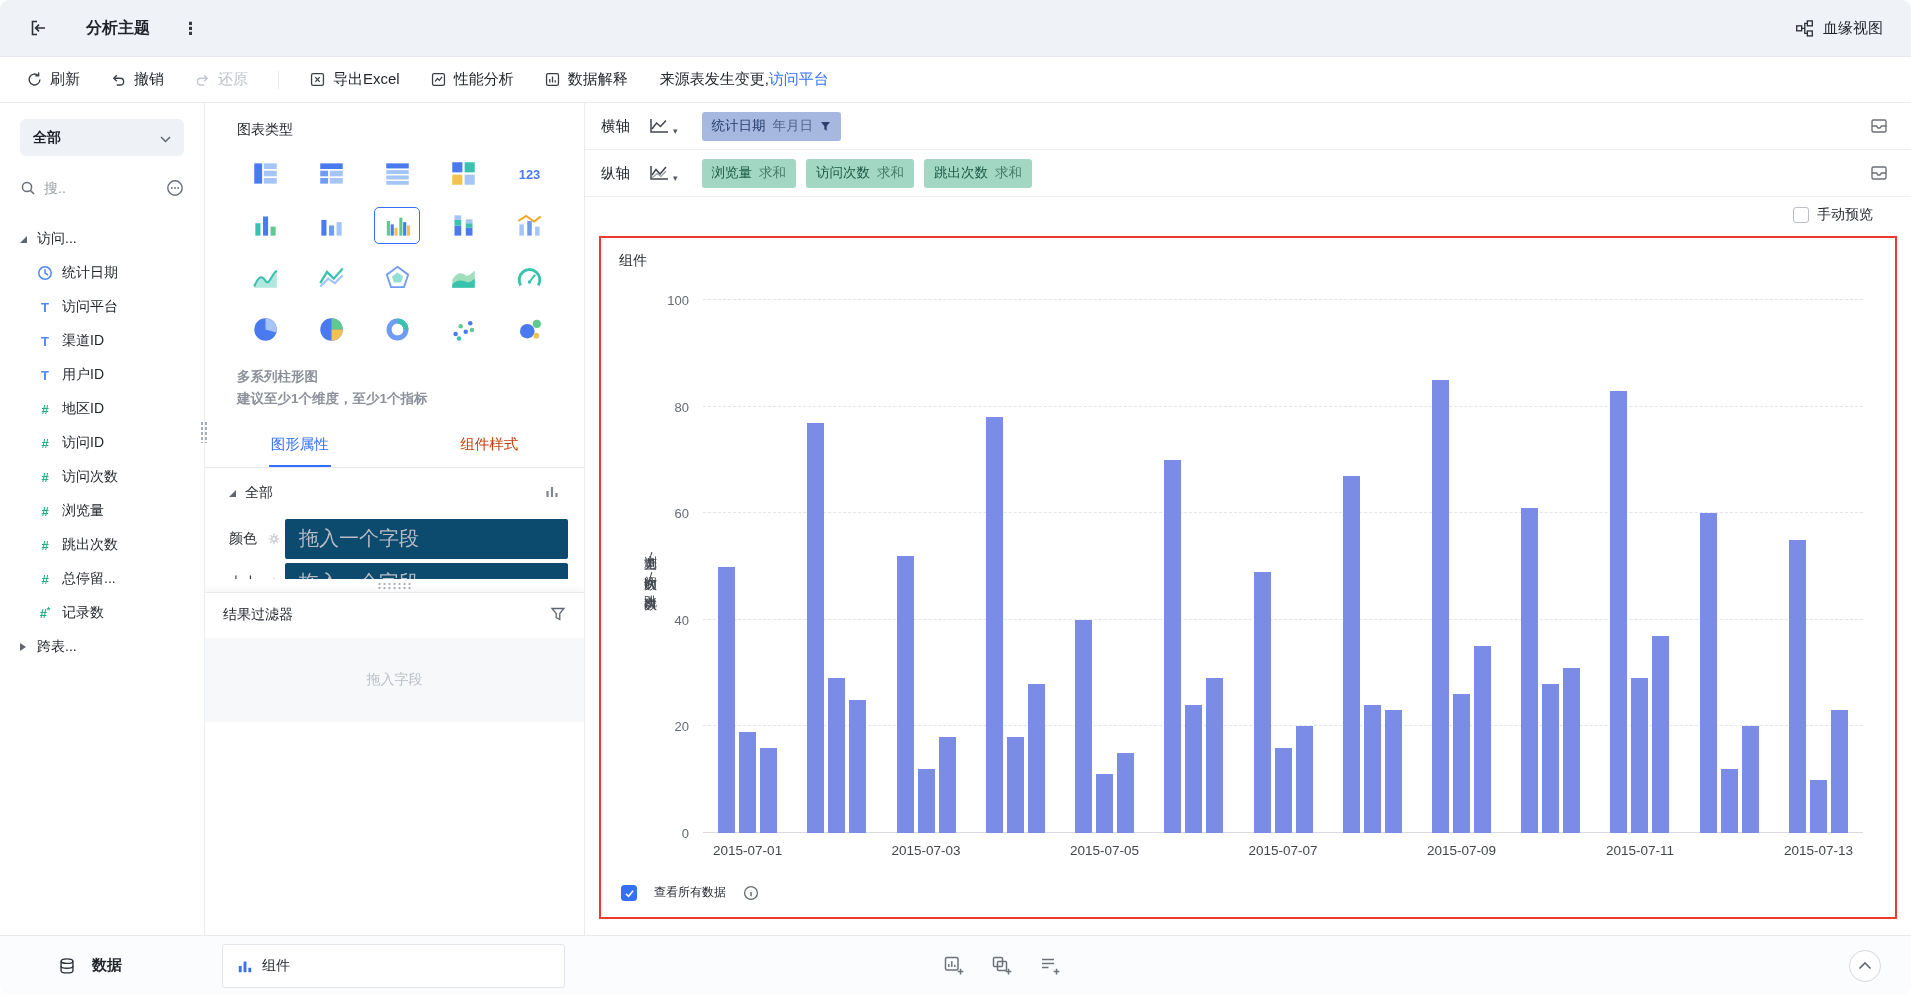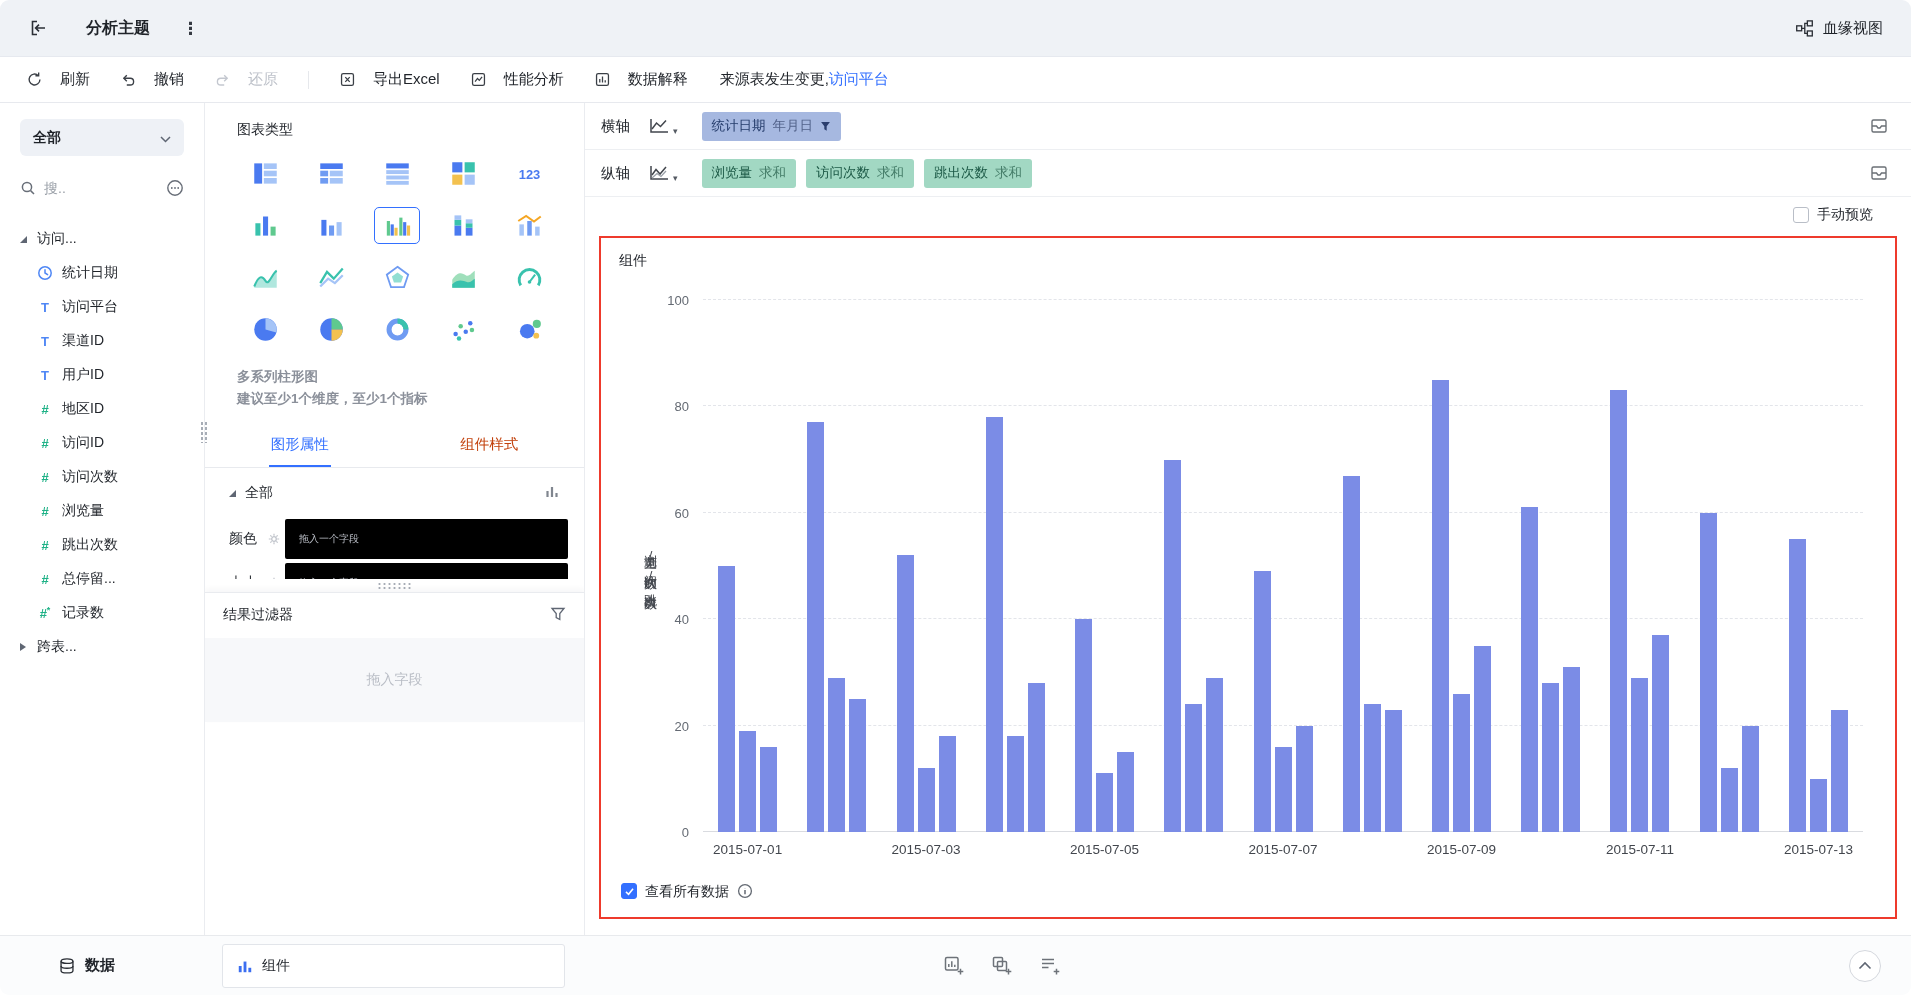--- a/index.html
+++ b/index.html
@@ -13,21 +13,21 @@
 
   
   .topbar{height:57px;flex:none;background:#eff2f6;display:flex;align-items:center;padding:0 28px;border-bottom:1px solid #e6e9ef;}
   .icon-btn{display:flex;align-items:center;justify-content:center;cursor:pointer;}
   .topbar-title{font-size:16px;font-weight:700;margin-left:38px;}
   .kebab{margin-left:32px;font-size:17px;color:#353a42;cursor:pointer;font-weight:700;}
   .topbar-right{margin-left:auto;display:flex;align-items:center;gap:9px;font-size:15px;cursor:pointer;}
 
   
   .toolbar{height:46px;flex:none;display:flex;align-items:center;gap:30px;padding:0 26px;border-bottom:1px solid #e7e9ee;background:#fff;font-size:15px;}
-  .tool{display:flex;align-items:center;gap:17px;cursor:pointer;}
+  .tool{display:flex;align-items:center;gap:7px;cursor:pointer;}
   .tool.disabled{color:#bdc1c9;cursor:default;}
   .tb-divider{width:1px;height:18px;background:#e6e8ec;}
   .notice{display:flex;font-size:15px;margin-left:2px;}
   .notice .link{color:var(--link-blue);cursor:pointer;}
 
   
   .body{flex:1;display:flex;min-height:0;position:relative;}
   .sidebar{width:205px;flex:none;border-right:1px solid #eaecf0;padding-top:16px;display:flex;flex-direction:column;overflow:hidden;}
   .panel{width:380px;flex:none;border-right:1px solid #eaecf0;display:flex;flex-direction:column;overflow:hidden;}
   .main{flex:1;display:flex;flex-direction:column;min-width:0;background:#fff;}
@@ -62,21 +62,21 @@
   .chart-desc{margin:14px 0 12px 32px;color:#8b909a;font-size:13.5px;line-height:1.65;font-weight:bold;}
   .tabs{display:flex;border-bottom:1px solid #e8eaee;}
   .tab{width:50%;text-align:center;padding:12px 0 13px 0;font-size:14.5px;cursor:pointer;position:relative;color:#c2410c;}
   .tab.active{color:var(--accent-blue);}
   .tab.active::after{content:"";position:absolute;left:50%;bottom:0;transform:translateX(-50%);width:62px;border-bottom:2px solid var(--accent-blue);}
   .sec-head{display:flex;align-items:center;padding:16px 24px 8px 24px;font-size:14px;gap:7px;}
   .sec-head .mini-bars{margin-left:auto;cursor:pointer;}
   .prop-row{display:flex;align-items:center;margin:8px 16px 0 16px;height:40px;}
   .prop-label{width:42px;padding-left:8px;font-size:14px;flex:none;}
   .gear{width:22px;display:flex;justify-content:center;flex:none;cursor:pointer;}
-  .prop-drop{flex:1;height:40px;background:#000000;display:flex;align-items:center;padding-left:14px;color:#b9bdc5;font-size:10px;border-radius:2px;}
+  .prop-drop{flex:1;height:40px;background:#0c4a6e;display:flex;align-items:center;padding-left:14px;color:#b9bdc5;font-size:20px;border-radius:2px;}
   .clip-row{height:20px;overflow:hidden;}
   .filter-panel{border-top:1px solid #e9ebef;box-shadow:0 -3px 6px rgba(31,35,41,0.04);margin-top:2px;}
   .filter-head{display:flex;align-items:center;padding:13px 18px;font-size:14px;}
   .filter-head .funnel{margin-left:auto;cursor:pointer;}
   .drop-zone{height:84px;background:#f7f8fa;display:flex;align-items:center;justify-content:center;color:#b9bdc5;font-size:14px;}
 
   
   .axis-row{height:47px;flex:none;display:flex;align-items:center;border-bottom:1px solid #edeff2;padding:0 22px 0 16px;gap:10px;}
   .axis-label{font-size:14.5px;width:36px;flex:none;}
   .axis-icn{display:flex;align-items:flex-end;gap:2px;cursor:pointer;}
@@ -100,25 +100,25 @@
   .plot-region{flex:1;position:relative;margin:30px 10px 0 84px;min-height:0;}
   .gridline{position:absolute;left:0;right:0;border-top:1px dashed #e3e5ea;}
   .gridline.baseline{border-top:1px solid #d9dbe0;}
   .ytick{position:absolute;left:-14px;transform:translateX(-100%);font-size:13px;color:#646a73;}
   .ylabel{position:absolute;left:-62px;top:50%;transform:translateY(-50%);writing-mode:vertical-rl;text-orientation:upright;font-size:13px;color:#42464d;letter-spacing:1px;}
   .bar-groups{position:absolute;inset:0;display:flex;}
   .bar-group{flex:1;display:flex;align-items:flex-end;justify-content:center;gap:4px;}
   .bar{width:17px;background:var(--bar-fill);}
   .x-labels{display:flex;margin:10px 10px 0 84px;flex:none;}
   .xcell{flex:1;text-align:center;font-size:13.5px;color:#42464d;white-space:nowrap;}
-  .view-all{display:flex;align-items:flex-start;gap:8px;margin:26px 0 4px 2px;font-size:14px;flex:none;}
+  .view-all{display:flex;align-items:flex-end;gap:17px;margin:26px 0 4px 2px;font-size:12px;flex:none;}
 
   
   .footer{height:60px;flex:none;display:flex;align-items:center;border-top:1px solid #e8eaed;background:#fbfcfd;}
-  .f-left{width:205px;flex:none;display:flex;align-items:center;gap:9px;padding-left:58px;font-weight:700;font-size:15px;cursor:pointer;}
+  .f-left{width:205px;flex:none;display:flex;align-items:center;gap:16px;padding-left:58px;font-weight:700;font-size:15px;cursor:pointer;}
   .f-panel{width:380px;flex:none;padding:0 20px 0 17px;}
   .component-tab{height:44px;background:#fff;border:1px solid #e2e5ea;border-radius:3px;display:flex;align-items:center;gap:9px;padding-left:14px;font-size:14px;cursor:pointer;}
   .f-main{flex:1;display:flex;align-items:center;gap:26px;padding-left:358px;}
   .f-main .icon-btn{opacity:.85;}
   .collapse-btn{margin-left:auto;margin-right:30px;width:32px;height:32px;border:1px solid #d5d8de;border-radius:50%;display:flex;align-items:center;justify-content:center;cursor:pointer;background:#fff;}
 </style>
 </head>
 <body>
 
 <div class="app">

